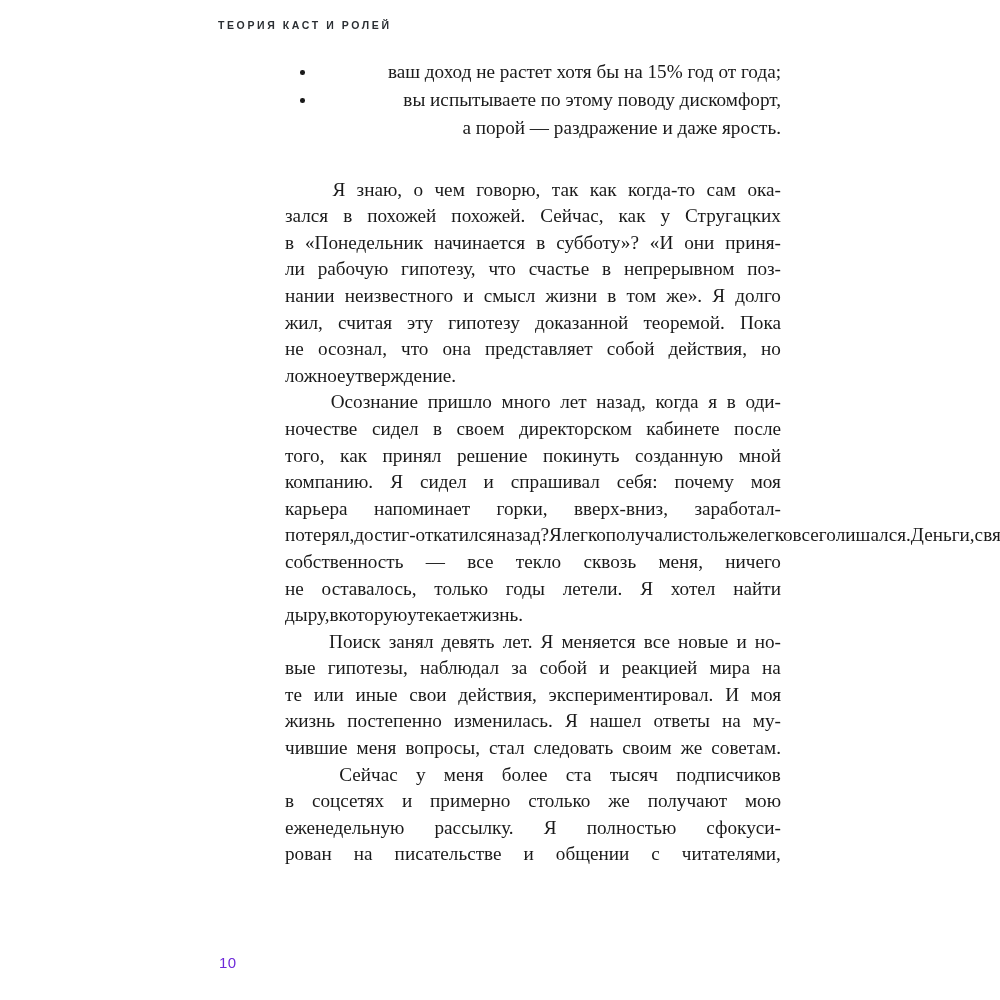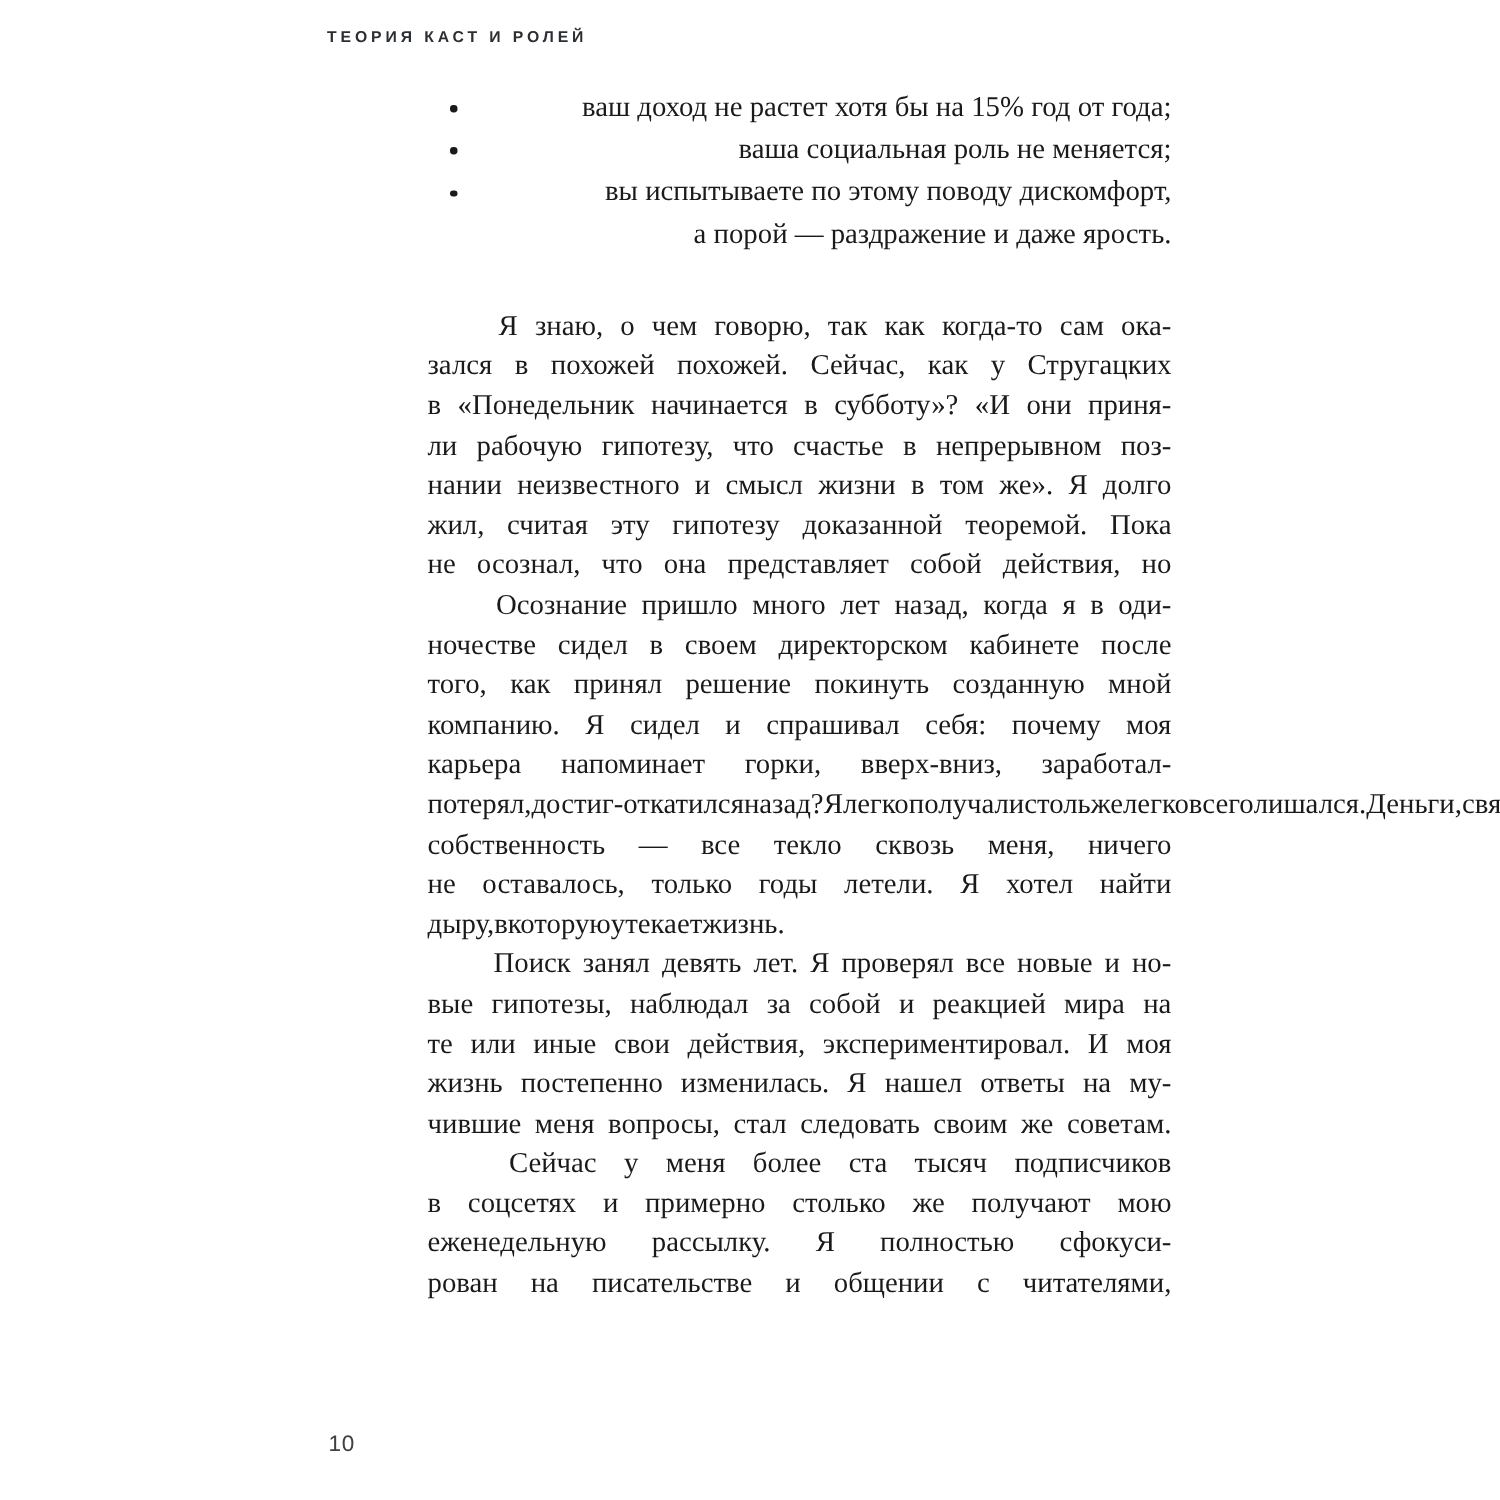--- a/index.html
+++ b/index.html
@@ -95,76 +95,73 @@
   .tline .w { display: inline-block; }
 
   
   .folio {
     position: absolute;
     left: 219px;
     top: 955px;
     font-family: "Liberation Sans", "DejaVu Sans", sans-serif;
     font-size: 15px;
     font-weight: 400;
-    color: #404040;
+    color: #6d28d9;
     letter-spacing: 0.5px;
     line-height: 1;
   }
 </style>
 </head>
 <body>
 
 <div class="page">
 
   <div class="running-head">ТЕОРИЯ КАСТ И РОЛЕЙ</div>
 
   <div class="textblock">
 
     <ul class="bullet-list">
       <li class="bullet-item">
         <span class="dot"></span>
         <span>ваш доход не растет хотя бы на 15% год от года;</span>
       </li>
       <li class="bullet-item">
         <span class="dot"></span>
-        <span>ваша социальная роль не меняется;</span>
-      </li>
-      <li class="bullet-item">
-        <span class="dot"></span>
         <span>вы испытываете по этому поводу дискомфорт,</span>
         <span class="line2">а порой — раздражение и даже ярость.</span>
       </li>
     </ul>
 
     <div class="para-gap"></div>
 
     <div class="lines">
       <div class="tline justify"><span class="w" style="width: 36px;"></span><span class="w">Я</span><span class="w">знаю,</span><span class="w">о</span><span class="w">чем</span><span class="w">говорю,</span><span class="w">так</span><span class="w">как</span><span class="w">когда-то</span><span class="w">сам</span><span class="w">ока-</span></div>
       <div class="tline justify"><span class="w">зался</span><span class="w">в</span><span class="w">похожей</span><span class="w">похожей.</span><span class="w">Сейчас,</span><span class="w">как</span><span class="w">у</span><span class="w">Стругацких</span></div>
       <div class="tline justify"><span class="w">в</span><span class="w">«Понедельник</span><span class="w">начинается</span><span class="w">в</span><span class="w">субботу»?</span><span class="w">«И</span><span class="w">они</span><span class="w">приня-</span></div>
       <div class="tline justify"><span class="w">ли</span><span class="w">рабочую</span><span class="w">гипотезу,</span><span class="w">что</span><span class="w">счастье</span><span class="w">в</span><span class="w">непрерывном</span><span class="w">поз-</span></div>
       <div class="tline justify"><span class="w">нании</span><span class="w">неизвестного</span><span class="w">и</span><span class="w">смысл</span><span class="w">жизни</span><span class="w">в</span><span class="w">том</span><span class="w">же».</span><span class="w">Я</span><span class="w">долго</span></div>
       <div class="tline justify"><span class="w">жил,</span><span class="w">считая</span><span class="w">эту</span><span class="w">гипотезу</span><span class="w">доказанной</span><span class="w">теоремой.</span><span class="w">Пока</span></div>
       <div class="tline justify"><span class="w">не</span><span class="w">осознал,</span><span class="w">что</span><span class="w">она</span><span class="w">представляет</span><span class="w">собой</span><span class="w">действия,</span><span class="w">но</span></div>
+      <div class="tline flush"><span class="w">ложное</span><span class="w">утверждение.</span></div>
     </div>
 
     <div class="lines">
       <div class="tline justify"><span class="w" style="width: 36px;"></span><span class="w">Осознание</span><span class="w">пришло</span><span class="w">много</span><span class="w">лет</span><span class="w">назад,</span><span class="w">когда</span><span class="w">я</span><span class="w">в</span><span class="w">оди-</span></div>
       <div class="tline justify"><span class="w">ночестве</span><span class="w">сидел</span><span class="w">в</span><span class="w">своем</span><span class="w">директорском</span><span class="w">кабинете</span><span class="w">после</span></div>
       <div class="tline justify"><span class="w">того,</span><span class="w">как</span><span class="w">принял</span><span class="w">решение</span><span class="w">покинуть</span><span class="w">созданную</span><span class="w">мной</span></div>
       <div class="tline justify"><span class="w">компанию.</span><span class="w">Я</span><span class="w">сидел</span><span class="w">и</span><span class="w">спрашивал</span><span class="w">себя:</span><span class="w">почему</span><span class="w">моя</span></div>
       <div class="tline justify"><span class="w">карьера</span><span class="w">напоминает</span><span class="w">горки,</span><span class="w">вверх-вниз,</span><span class="w">заработал-</span></div>
       <div class="tline justify"><span class="w">потерял,</span><span class="w">достиг-откатился</span><span class="w">назад?</span><span class="w">Я</span><span class="w">легко</span><span class="w">получал</span><span class="w">и</span><span class="w">столь</span><span class="w">же</span><span class="w">легко</span><span class="w">всего</span><span class="w">лишался.</span><span class="w">Деньги,</span><span class="w">связи,</span></div>
       <div class="tline justify"><span class="w">собственность</span><span class="w">—</span><span class="w">все</span><span class="w">текло</span><span class="w">сквозь</span><span class="w">меня,</span><span class="w">ничего</span></div>
       <div class="tline justify"><span class="w">не</span><span class="w">оставалось,</span><span class="w">только</span><span class="w">годы</span><span class="w">летели.</span><span class="w">Я</span><span class="w">хотел</span><span class="w">найти</span></div>
       <div class="tline flush"><span class="w">дыру,</span><span class="w">в</span><span class="w">которую</span><span class="w">утекает</span><span class="w">жизнь.</span></div>
     </div>
 
     <div class="lines">
-      <div class="tline justify"><span class="w" style="width: 36px;"></span><span class="w">Поиск</span><span class="w">занял</span><span class="w">девять</span><span class="w">лет.</span><span class="w">Я</span><span class="w">проверял</span><span class="w">все</span><span class="w">новые</span><span class="w">и</span><span class="w">но-</span></div>
+      <div class="tline justify"><span class="w" style="width: 36px;"></span><span class="w">Поиск</span><span class="w">занял</span><span class="w">девять</span><span class="w">лет.</span><span class="w">Я</span><span class="w">меняется</span><span class="w">все</span><span class="w">новые</span><span class="w">и</span><span class="w">но-</span></div>
       <div class="tline justify"><span class="w">вые</span><span class="w">гипотезы,</span><span class="w">наблюдал</span><span class="w">за</span><span class="w">собой</span><span class="w">и</span><span class="w">реакцией</span><span class="w">мира</span><span class="w">на</span></div>
       <div class="tline justify"><span class="w">те</span><span class="w">или</span><span class="w">иные</span><span class="w">свои</span><span class="w">действия,</span><span class="w">экспериментировал.</span><span class="w">И</span><span class="w">моя</span></div>
       <div class="tline justify"><span class="w">жизнь</span><span class="w">постепенно</span><span class="w">изменилась.</span><span class="w">Я</span><span class="w">нашел</span><span class="w">ответы</span><span class="w">на</span><span class="w">му-</span></div>
       <div class="tline justify"><span class="w">чившие</span><span class="w">меня</span><span class="w">вопросы,</span><span class="w">стал</span><span class="w">следовать</span><span class="w">своим</span><span class="w">же</span><span class="w">советам.</span></div>
     </div>
 
     <div class="lines">
       <div class="tline justify"><span class="w" style="width: 36px;"></span><span class="w">Сейчас</span><span class="w">у</span><span class="w">меня</span><span class="w">более</span><span class="w">ста</span><span class="w">тысяч</span><span class="w">подписчиков</span></div>
       <div class="tline justify"><span class="w">в</span><span class="w">соцсетях</span><span class="w">и</span><span class="w">примерно</span><span class="w">столько</span><span class="w">же</span><span class="w">получают</span><span class="w">мою</span></div>
       <div class="tline justify"><span class="w">еженедельную</span><span class="w">рассылку.</span><span class="w">Я</span><span class="w">полностью</span><span class="w">сфокуси-</span></div>

